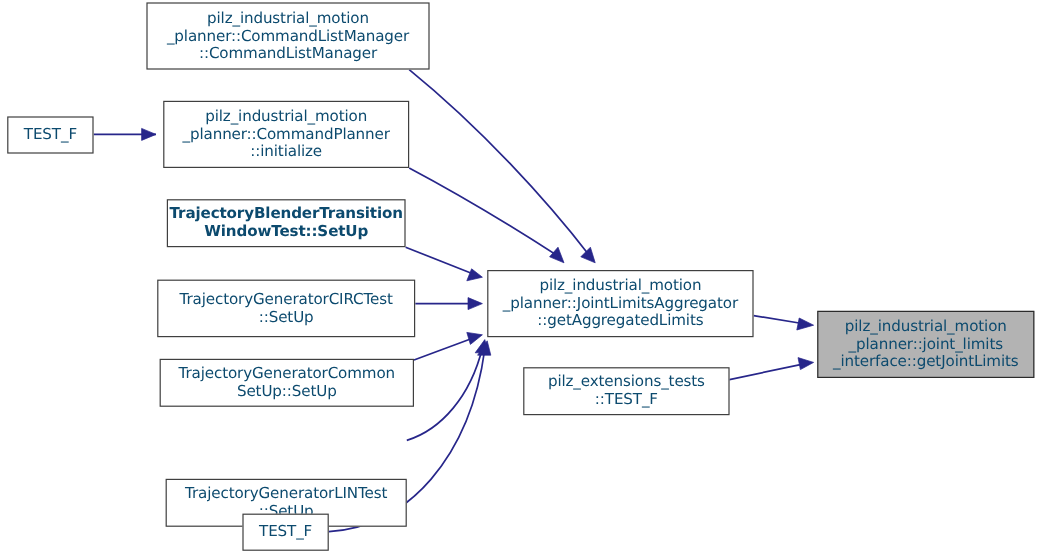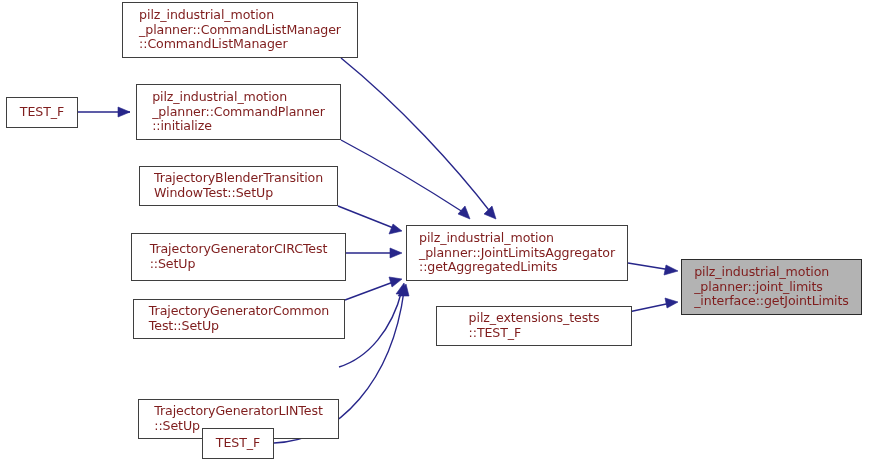--- a/index.html
+++ b/index.html
@@ -33,22 +33,22 @@
     stroke-width: 0.6px;
   }
   .node-box {
     position: absolute;
     box-sizing: border-box;
     border: 1.3px solid #3f3f3f;
     background: #ffffff;
     display: flex;
     align-items: center;
     justify-content: center;
-    text-align: left;
-    color: #7f1d1d;
+    text-align: center;
+    color: #0c4a6e;
     font-size: 12.6px;
     line-height: 14.6px;
     letter-spacing: -0.1px;
     white-space: pre-line;
     padding: 0 3px;
   }
   .node-box.highlight {
     background: #b3b3b3;
     border-color: #2b2b2b;
   }
@@ -104,31 +104,31 @@
       </g>
     </svg>
   <div id="node-layer">
       <div class="node-box" style="left: 122px; top: 2px; width: 236px; height: 56px;"><span class="node-label">pilz_industrial_motion
 _planner::CommandListManager
 ::CommandListManager</span></div>
       <div class="node-box" style="left: 6px; top: 97px; width: 72px; height: 31px;"><span class="node-label">TEST_F</span></div>
       <div class="node-box" style="left: 136px; top: 84px; width: 205px; height: 56px;"><span class="node-label">pilz_industrial_motion
 _planner::CommandPlanner
 ::initialize</span></div>
-      <div class="node-box" style="left: 139px; top: 166px; width: 199px; height: 40px;"><span class="node-label">TrajectoryBlenderTransition
+      <div class="node-box" style="left: 139px; top: 166px; width: 199px; height: 40px; font-weight: bold;"><span class="node-label">TrajectoryBlenderTransition
 WindowTest::SetUp</span></div>
       <div class="node-box" style="left: 131px; top: 233px; width: 215px; height: 48px;"><span class="node-label">TrajectoryGeneratorCIRCTest
 ::SetUp</span></div>
       <div class="node-box" style="left: 133px; top: 299px; width: 212px; height: 40px;"><span class="node-label">TrajectoryGeneratorCommon
-Test::SetUp</span></div>
+SetUp::SetUp</span></div>
       <div class="node-box" style="left: 138px; top: 365px; width: 201px; height: 40px; margin-top: 34px;"><span class="node-label">TrajectoryGeneratorLINTest
 ::SetUp</span></div>
       <div class="node-box" style="left: 202px; top: 428px; width: 72px; height: 31px;"><span class="node-label">TEST_F</span></div>
       <div class="node-box" style="left: 406px; top: 225px; width: 222px; height: 56px;"><span class="node-label">pilz_industrial_motion
 _planner::JointLimitsAggregator
 ::getAggregatedLimits</span></div>
-      <div class="node-box" style="left: 436px; top: 306px; width: 196px; height: 40px;"><span class="node-label">pilz_extensions_tests
+      <div class="node-box" style="left: 436px; top: 306px; width: 172px; height: 40px;"><span class="node-label">pilz_extensions_tests
 ::TEST_F</span></div>
       <div class="node-box highlight" style="left: 681px; top: 259px; width: 181px; height: 56px;"><span class="node-label">pilz_industrial_motion
 _planner::joint_limits
 _interface::getJointLimits</span></div>
     </div>
 </div>
 
 </body></html>

